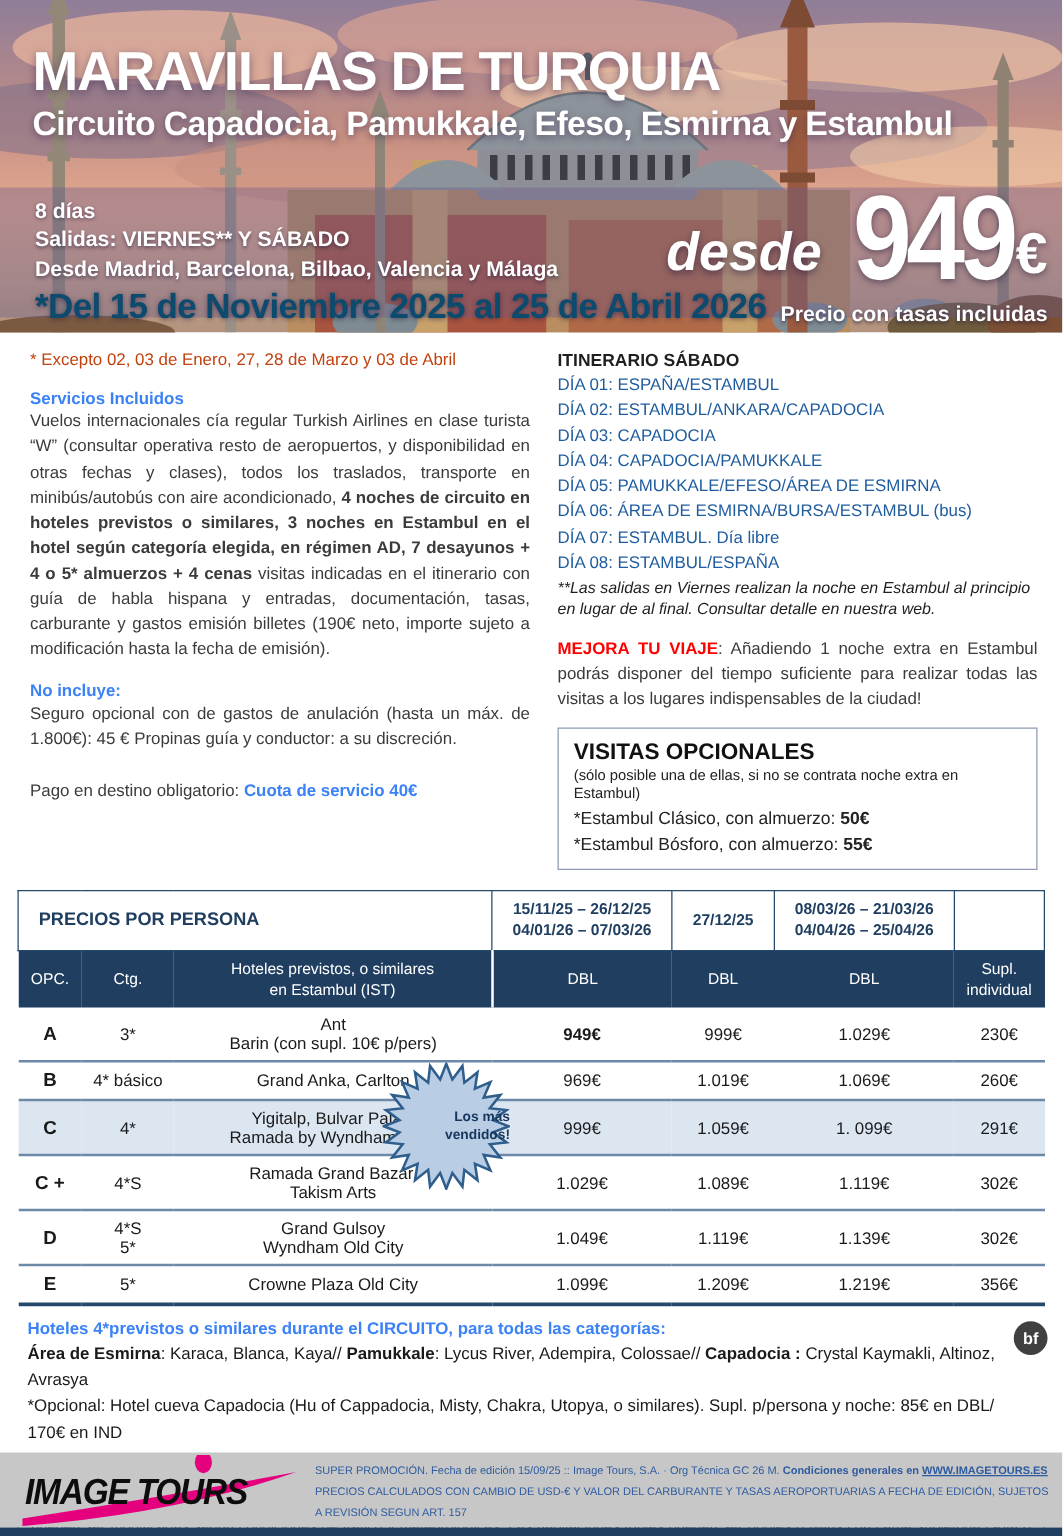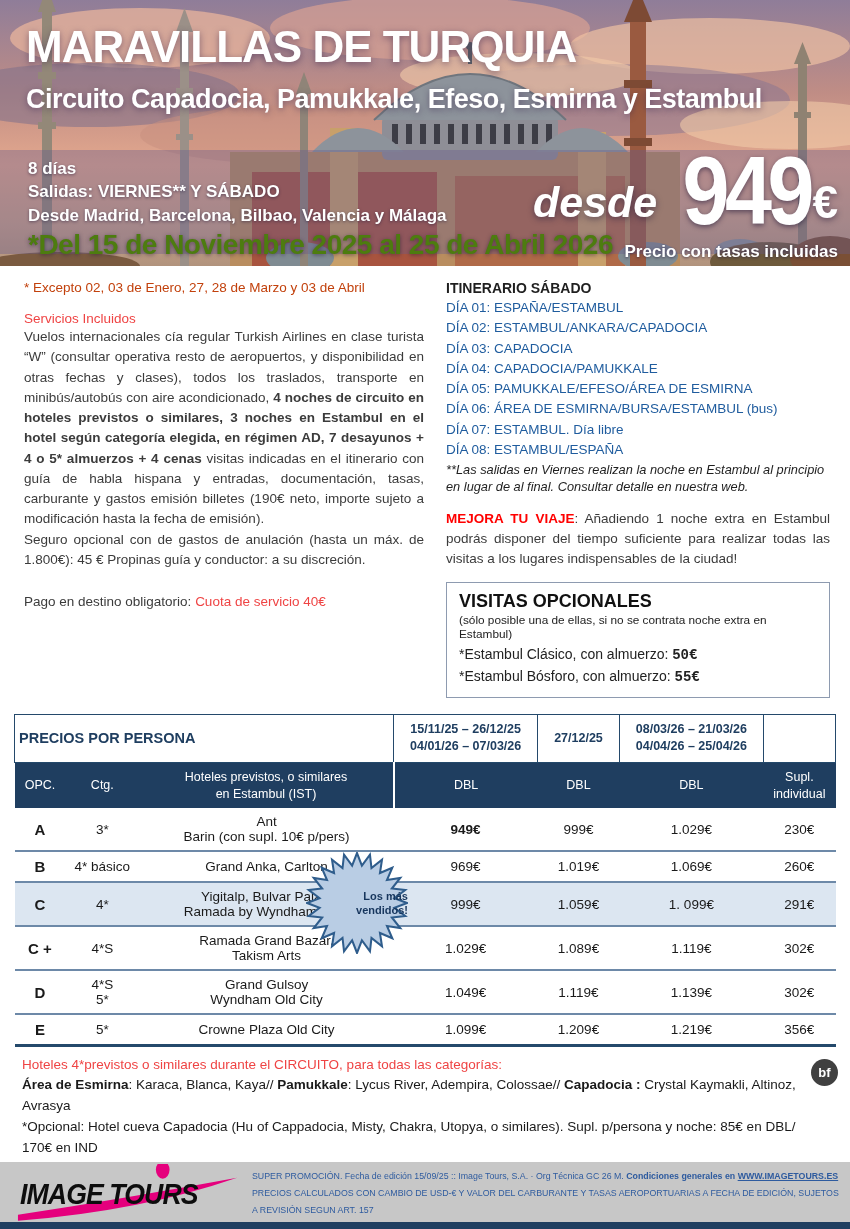--- a/index.html
+++ b/index.html
@@ -2,65 +2,65 @@
 <html><head>
 <meta charset="utf-8">
 <style>
   * { margin:0; padding:0; box-sizing:border-box; }
   body { width:850px; height:1229px; background:#fff; font-family:"Liberation Sans", sans-serif; overflow:hidden; }
   .page { position:relative; width:850px; height:1229px; background:#fff; overflow:hidden; }
 
   
   .hero { position:relative; width:850px; height:266px; overflow:hidden; }
   .hero svg.photo { position:absolute; inset:0; }
-  .hero-title { position:absolute; left:26px; top:22px; font-size:44px; font-weight:bold; color:#fff;
+  .hero-title { position:absolute; left:26px; top:33px; font-size:44px; font-weight:bold; color:#fff;
     letter-spacing:-1px; text-shadow:0 2px 7px rgba(60,40,80,.55); }
   .hero-subtitle { position:absolute; left:26px; top:84px; font-size:27px; font-weight:bold; color:#fff;
     letter-spacing:-0.5px; text-shadow:0 2px 6px rgba(60,40,80,.55); }
   .hero-band { position:absolute; left:0; right:0; top:150px; height:104px; background:rgba(104,92,140,.38); }
   .band-inner { padding:7px 0 0 28px; }
   .band-line { font-size:17px; font-weight:bold; color:#fff; line-height:1.38; text-shadow:0 1px 3px rgba(40,30,60,.6); }
-  .band-date { font-size:28px; font-weight:bold; color:#4d7c0f; margin-top:2px; letter-spacing:-0.5px;
+  .band-date { font-size:28px; font-weight:bold; color:#0c4a6e; margin-top:2px; letter-spacing:-0.5px;
     text-shadow:0 1px 4px rgba(40,30,60,.6); }
   .price-cluster { position:absolute; right:12px; top:152px; display:flex; align-items:flex-end; color:#fff;
     text-shadow:0 2px 6px rgba(40,30,60,.6); }
   .price-desde { font-size:43px; font-weight:bold; margin:0 8px 4px 0;font-style:italic; }
   .price-big { font-size:96px; font-weight:bold; line-height:.82; letter-spacing:-5px; transform:scaleX(.88); transform-origin:right bottom; }
   .price-euro { font-size:46px; font-weight:bold; margin:0 0 2px 2px; }
   .price-note { position:absolute; right:12px; top:242px; font-size:17px; font-weight:bold; color:#fff;
     text-shadow:0 1px 3px rgba(40,30,60,.7); }
 
   
   .columns { display:flex; gap:22px; padding:14px 20px 0 24px; }
   .col-left { width:400px; flex:none; }
   .col-right { flex:1; }
   .txt { font-size:13.5px; color:#3b3b3b; line-height:1.5; text-align:justify; }
   .note-top { font-size:13.5px; color:#c2410c; margin-bottom:16px; }
-  .blue-bold { color:#ef4444; font-weight:normal; }
+  .blue-bold { color:#3b82f6; font-weight:bold; }
   .sec-title { font-size:13.5px; margin-bottom:1px; }
   .mt { margin-top:15px; }
   .pay-line { font-size:13.5px; color:#3b3b3b; margin-top:24px; }
 
   .itin-title { font-size:14px; font-weight:bold; color:#1f1f1f; margin-bottom:2px; }
   .itin-day { font-size:13.5px; color:#1F5C9E; line-height:1.5; }
   .itin-note { font-size:12.8px; font-style:italic; color:#1f1f1f; line-height:1.35; margin-top:1px; }
   .upgrade { margin-top:13px; font-size:13.5px; line-height:1.5; text-align:justify; color:#3b3b3b; }
   .red-bold { color:#FF0000; font-weight:bold; }
   .visits-box { border:1px solid #8e9bb0; margin-top:13px; padding:8px 12px 10px; background:#fff; }
   .visits-title { font-size:18px; font-weight:bold; color:#111; }
   .visits-sub { font-size:11.8px; color:#222; margin:1px 0 3px; }
   .visits-item { font-size:14px; color:#222; line-height:1.45; }
-  .visits-item b { font-weight:bold;font-family:Liberation Mono, monospace; }
+  .visits-item b { font-weight:bold; }
 
   
   .table-wrap { position:relative; margin:16px 14px 0; }
   table.prices { width:822px; border-collapse:collapse; table-layout:fixed; }
   .prices thead .r1 td { border:1.5px solid #24496B; background:#fff; color:#1F3E60; font-weight:bold;
     text-align:center; vertical-align:middle; height:48px; font-size:12.5px; line-height:1.4; }
-  .prices .r1 .t-title { text-align:left; padding-left:4px; font-size:14.5px; }
+  .prices .r1 .t-title { text-align:left; padding-left:16px; font-size:14.5px; }
   .prices thead .r2 td { background:#1F3E60; color:#fff; text-align:center; vertical-align:middle;
     height:46px; font-size:12.5px; line-height:1.35; border:none; }
   .prices .r2 .sep { border-left:2px solid #fff; }
   .prices tbody td { text-align:center; vertical-align:middle; padding:6px 4px; font-size:13.5px; color:#1a1a1a; }
   .prices tbody tr { border-top:2.5px solid #6d89a8; }
   .prices tbody tr:first-child { border-top:none; }
   .prices { border-bottom:3px solid #24496B; }
   .prices .opc { font-weight:bold; font-size:15px; }
   .prices .hl { background:#DCE6F1; }
   .preline { white-space:pre-line; }
@@ -208,20 +208,21 @@
       <span class="price-euro">€</span>
     </div>
     <div class="price-note">Precio con tasas incluidas</div>
   </header>
 
   <section class="columns">
     <div class="col-left">
       <p class="note-top">* Excepto 02, 03 de Enero, 27, 28 de Marzo y 03 de Abril</p>
       <p class="sec-title blue-bold">Servicios Incluidos</p>
       <p class="txt"><span>Vuelos internacionales cía regular Turkish Airlines en  clase turista “W” (consultar operativa resto de aeropuertos, y disponibilidad en otras fechas y clases), todos los traslados, transporte en minibús/autobús con aire acondicionado, </span><b>4 noches de circuito en hoteles previstos o similares, 3 noches en Estambul en el hotel según categoría elegida, en régimen AD, 7 desayunos +  4 o 5* almuerzos + 4 cenas</b><span> visitas indicadas en el itinerario con guía de habla hispana y entradas, documentación, tasas, carburante y gastos emisión billetes (190€ neto, importe sujeto a modificación hasta la fecha de emisión).</span></p>
+      <p class="sec-title blue-bold mt">No incluye:</p>
       <p class="txt">Seguro opcional con de gastos de anulación (hasta un máx. de 1.800€): 45 €  Propinas guía y conductor: a su discreción.</p>
       <p class="pay-line"><span>Pago en destino obligatorio: </span><span class="blue-bold">Cuota de servicio 40€</span></p>
     </div>
 
     <div class="col-right">
       <p class="itin-title">ITINERARIO SÁBADO</p>
       <div>
         <div class="itin-day">DÍA 01: ESPAÑA/ESTAMBUL</div>
         <div class="itin-day">DÍA 02: ESTAMBUL/ANKARA/CAPADOCIA</div>
         <div class="itin-day">DÍA 03: CAPADOCIA</div>

